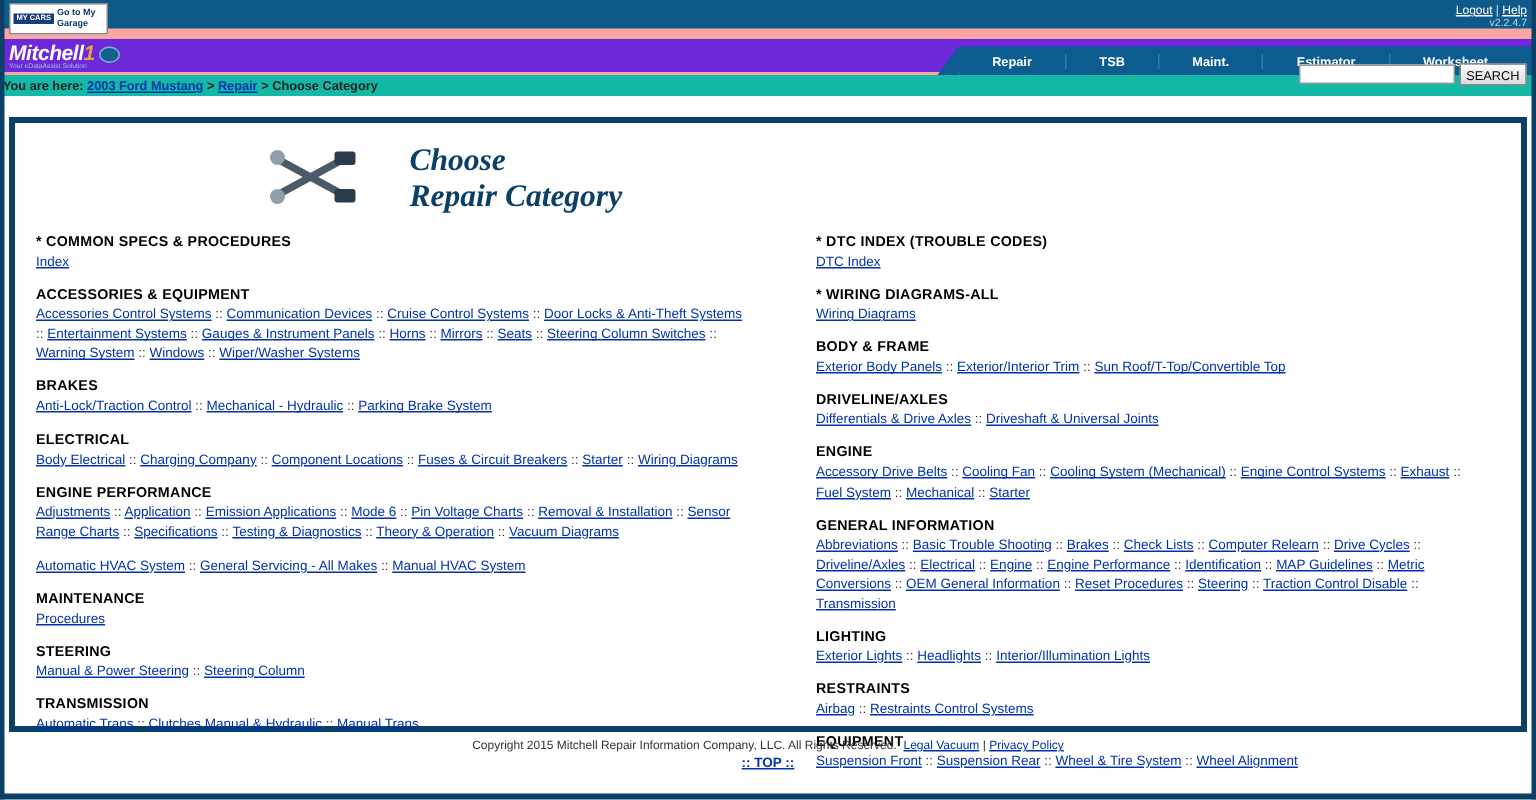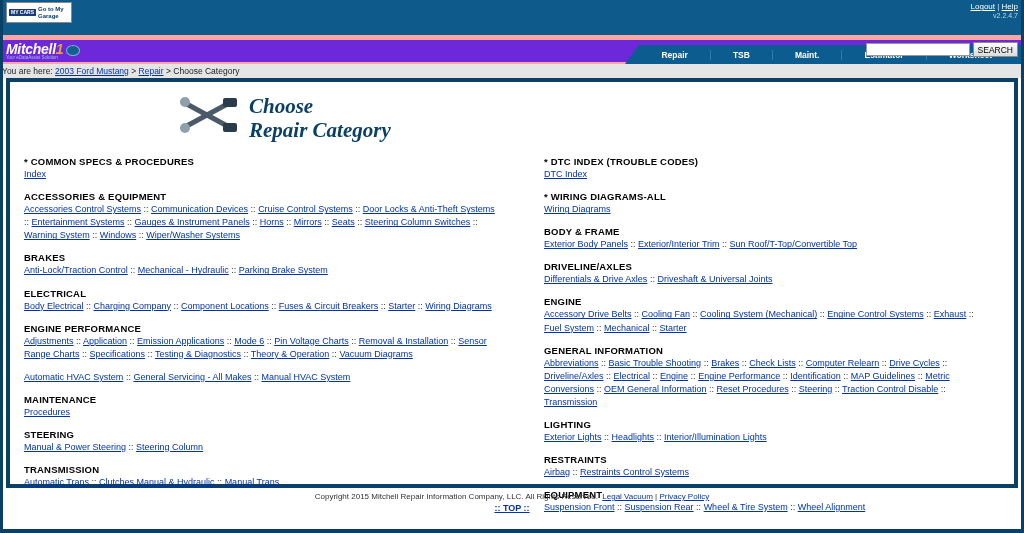--- a/index.html
+++ b/index.html
@@ -9,23 +9,23 @@
     background: #ffffff;
     font-family: "Liberation Sans", sans-serif;
     font-size: 11px;
     color: #000;
     overflow: hidden;
   }
   a { color: #0033aa; text-decoration: underline; cursor: pointer; }
 
   
   .topbar {
-    height: 40px;
+    height: 26px;
     background: #0e5a8a;
-    border-bottom: 5px solid #fca5a5;
+    border-bottom: 7px solid #fca5a5;
     position: relative;
   }
   .garage-btn {
     position: absolute; left: 6px; top: 2px;
     width: 66px; height: 21px;
     background: #ffffff;
     border: 1px solid #888;
     display: flex; align-items: center;
     font-size: 5.5px; line-height: 1.15;
     padding: 1px 2px;
@@ -83,23 +83,24 @@
   }
   .nav-item {
     color: #ffffff; font-size: 8.5px; font-weight: bold;
     padding: 0 22px; text-decoration: none;
     border-left: 1px solid #2d7cad;
   }
   .nav-item:first-child { border-left: none; }
 
   
   .crumbbar {
-    height: 14px; background: #e5e5e5;
+    height: 14px; background: #14b8a6;
     font-size: 8.5px; padding: 2px 0 0 2px;
     color: #222;
+    font-weight: bold;
   }
   .crumbbar a { color: #0033aa; }
 
   
   .searchrow {
     position: absolute; right: 6px; top: 42px;
     display: flex; align-items: center;
   }
   .search-input {
     width: 104px; height: 13px;
@@ -118,22 +119,23 @@
   .panel {
     position: absolute;
     left: 6px; top: 78px;
     width: 1012px; height: 410px;
     border: 4px solid #0a3f66;
     background: #ffffff;
   }
   .panel-inner { padding: 6px 8px; position: relative; height: 100%; }
 
   .title-block {
-    display: flex; align-items: flex-start;
+    display: flex; align-items: center;
     margin: 6px 0 14px 155px;
+    gap: 24px;
   }
   .wrench-icon { width: 70px; height: 42px; position: relative; margin-right: 6px; }
   .title-text {
     font-family: "Liberation Serif", serif;
     font-style: italic; font-weight: bold;
     font-size: 21px; color: #0a3f66;
     line-height: 1.15;
   }
 
   .columns { display: flex; padding: 0 6px; }

